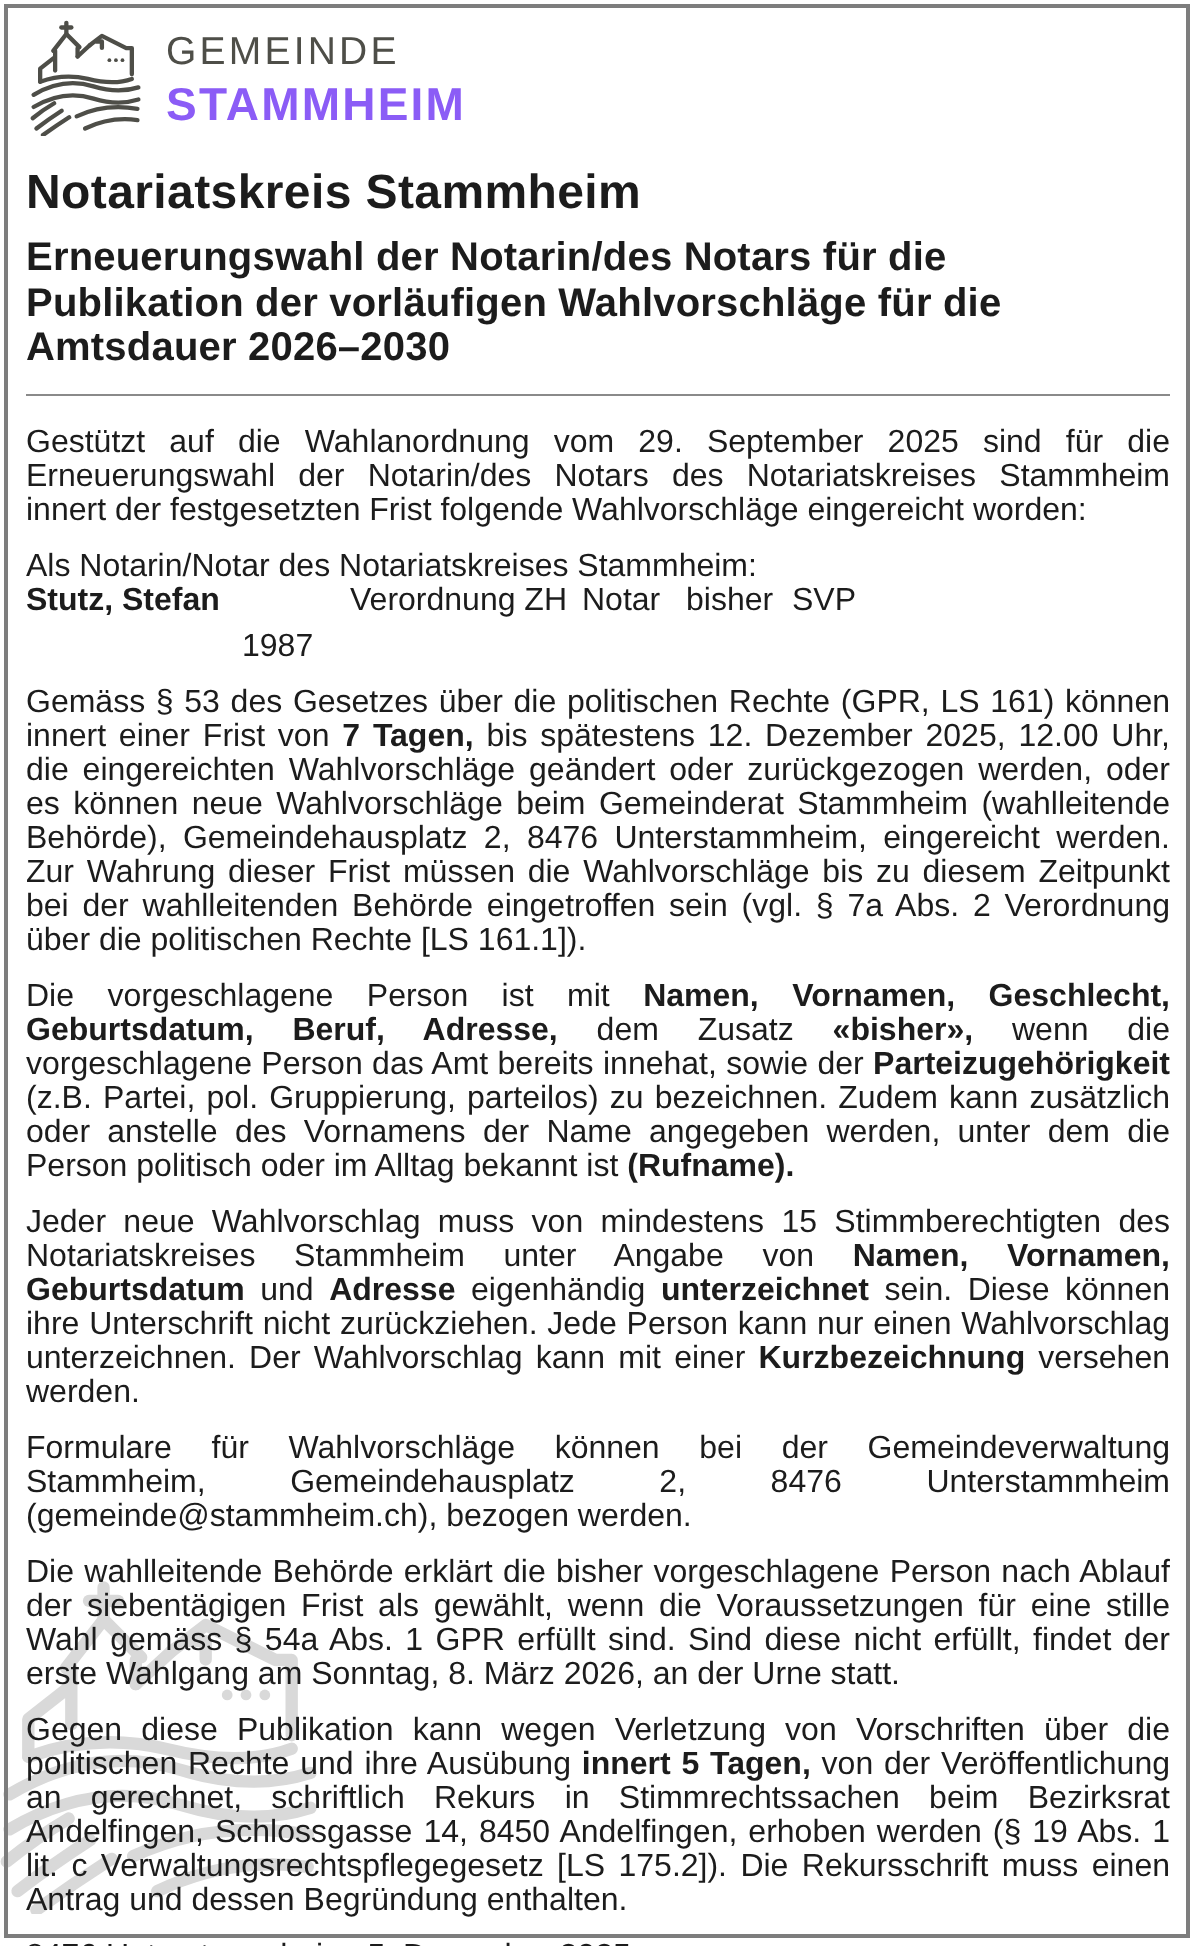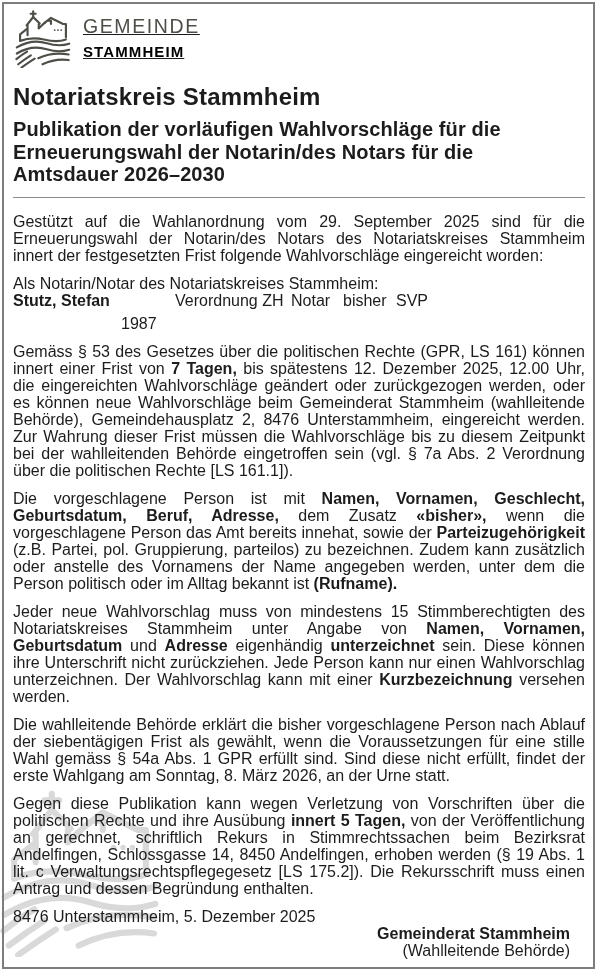--- a/index.html
+++ b/index.html
@@ -9,26 +9,26 @@
     color:#1c1c1c;
     -webkit-font-smoothing:antialiased;
   }
   .page{position:relative;width:600px;height:973px;background:#fff;overflow:hidden;}
   .frame{position:absolute;top:2px;left:2px;right:5px;bottom:4px;border:2px solid #7d7d7d;pointer-events:none;z-index:3;}
   .watermark{position:absolute;left:-6px;bottom:16px;width:172px;height:168px;color:#d9d9d9;z-index:0;}
   .watermark svg{width:100%;height:100%;}
   .content{position:relative;z-index:1;padding:10px 15px 0 13px;}
 
   
-  .logo-row{display:flex;align-items:center;gap:10px;text-decoration:underline;}
+  .logo-row{display:flex;align-items:center;gap:10px;}
   .logo-icon{width:60px;height:58px;color:#4e4e48;flex:0 0 auto;}
   .logo-icon svg{width:60px;height:58px;}
   .logo-text{display:flex;flex-direction:column;justify-content:center;}
   .logo-line1{font-size:19.5px;font-weight:400;letter-spacing:1.6px;color:#4e4e48;line-height:26px;}
-  .logo-line2{font-size:15px;font-weight:700;letter-spacing:1.1px;color:#000000;line-height:26px;}
+  .logo-line2{font-size:23px;font-weight:700;letter-spacing:1.1px;color:#8b5cf6;line-height:26px;}
 
   .kicker{margin-top:15px;font-size:24px;font-weight:700;letter-spacing:.2px;}
   .title{margin:7px 0 0 0;font-size:20px;font-weight:700;line-height:22.5px;letter-spacing:.1px;}
   .title span{display:block;}
   .rule{border:none;border-top:1.5px solid #8a8a8a;margin:11px 0 0 0;}
 
   
   .body{margin-top:15px;font-size:16px;line-height:17px;text-align:justify;}
   .body p{margin:0 0 11px 0;}
   b{font-weight:700;}
@@ -94,22 +94,22 @@
       </span>
       <div class="logo-text">
         <span class="logo-line1">GEMEINDE</span>
         <span class="logo-line2">STAMMHEIM</span>
       </div>
     </header>
 
     <div class="kicker">Notariatskreis Stammheim</div>
 
     <h1 class="title">
+      <span>Erneuerungswahl der Notarin/des Notars für die</span>
       <span>Publikation der vorläufigen Wahlvorschläge für die</span>
-      <span>Erneuerungswahl der Notarin/des Notars für die</span>
       <span>Amtsdauer 2026–2030</span>
     </h1>
 
     <hr class="rule">
 
     <div class="body">
 
       <p><span>Gestützt auf die Wahlanordnung vom 29. September 2025 sind für die Erneuerungswahl der Notarin/des Notars des Notariatskreises Stammheim innert der festgesetzten Frist folgende Wahlvorschläge eingereicht worden:</span></p>
 
       <div class="candidate-block">
@@ -120,20 +120,21 @@
           <span class="c-place">Verordnung ZH</span>
           <span class="c-prof">Notar</span>
           <span class="c-inc">bisher</span>
           <span class="c-party">SVP</span>
         </div>
       </div>
 
       <p><span>Gemäss § 53 des Gesetzes über die politischen Rechte (GPR, LS 161) können innert einer Frist von </span><b>7 Tagen,</b><span> bis spätestens 12. Dezember 2025, 12.00 Uhr, die eingereichten Wahlvor­schläge geändert oder zurückgezogen werden, oder es können neue Wahlvorschläge beim Gemeinderat Stammheim (wahlleitende Behörde), Gemeindehausplatz 2, 8476 Unterstamm­heim, eingereicht werden. Zur Wahrung dieser Frist müssen die Wahlvorschläge bis zu diesem Zeitpunkt bei der wahlleitenden Behörde eingetroffen sein (vgl. § 7a Abs. 2 Verordnung über die politischen Rechte [LS 161.1]).</span></p>
       <p><span>Die vorgeschlagene Person ist mit </span><b>Namen, Vornamen, Geschlecht, Geburtsdatum, Beruf, Adresse,</b><span> dem Zusatz </span><b>«bisher»,</b><span> wenn die vorgeschlagene Person das Amt bereits inne­hat, sowie der </span><b>Parteizugehörigkeit</b><span> (z.B. Partei, pol. Gruppierung, parteilos) zu bezeichnen. Zudem kann zusätzlich oder anstelle des Vornamens der Name angegeben werden, unter dem die Person politisch oder im Alltag bekannt ist </span><b>(Rufname).</b></p>
       <p><span>Jeder neue Wahlvorschlag muss von mindestens 15 Stimmberechtigten des Notariatskreises Stammheim unter Angabe von </span><b>Namen, Vornamen, Geburtsdatum</b><span> und </span><b>Adresse</b><span> eigen­händig </span><b>unterzeichnet</b><span> sein. Diese können ihre Unterschrift nicht zurückziehen. Jede Person kann nur einen Wahlvorschlag unterzeichnen. Der Wahlvorschlag kann mit einer </span><b>Kurzbe­zeichnung</b><span> versehen werden.</span></p>
+      <p><span>Formulare für Wahlvorschläge können bei der Gemeindeverwaltung Stammheim, Gemeinde­hausplatz 2, 8476 Unterstammheim (gemeinde@stammheim.ch), bezogen werden.</span></p>
       <p><span>Die wahlleitende Behörde erklärt die bisher vorgeschlagene Person nach Ablauf der siebentä­gigen Frist als gewählt, wenn die Voraussetzungen für eine stille Wahl gemäss § 54a Abs. 1 GPR erfüllt sind. Sind diese nicht erfüllt, findet der erste Wahlgang am Sonntag, 8. März 2026, an der Urne statt.</span></p>
       <p><span>Gegen diese Publikation kann wegen Verletzung von Vorschriften über die politischen Rechte und ihre Ausübung </span><b>innert 5 Tagen,</b><span> von der Veröffentlichung an gerechnet, schriftlich Rekurs in Stimmrechtssachen beim Bezirksrat Andelfingen, Schlossgasse 14, 8450 Andelfingen, er­hoben werden (§ 19 Abs. 1 lit. c Verwaltungsrechtspflegegesetz [LS 175.2]). Die Rekursschrift muss einen Antrag und dessen Begründung enthalten.</span></p>
 
       <div class="dateline">8476 Unterstammheim, 5. Dezember 2025</div>
 
       <div class="signature">
         <div class="sig-name">Gemeinderat Stammheim</div>
         <div class="sig-role">(Wahlleitende Behörde)</div>
       </div>
 

